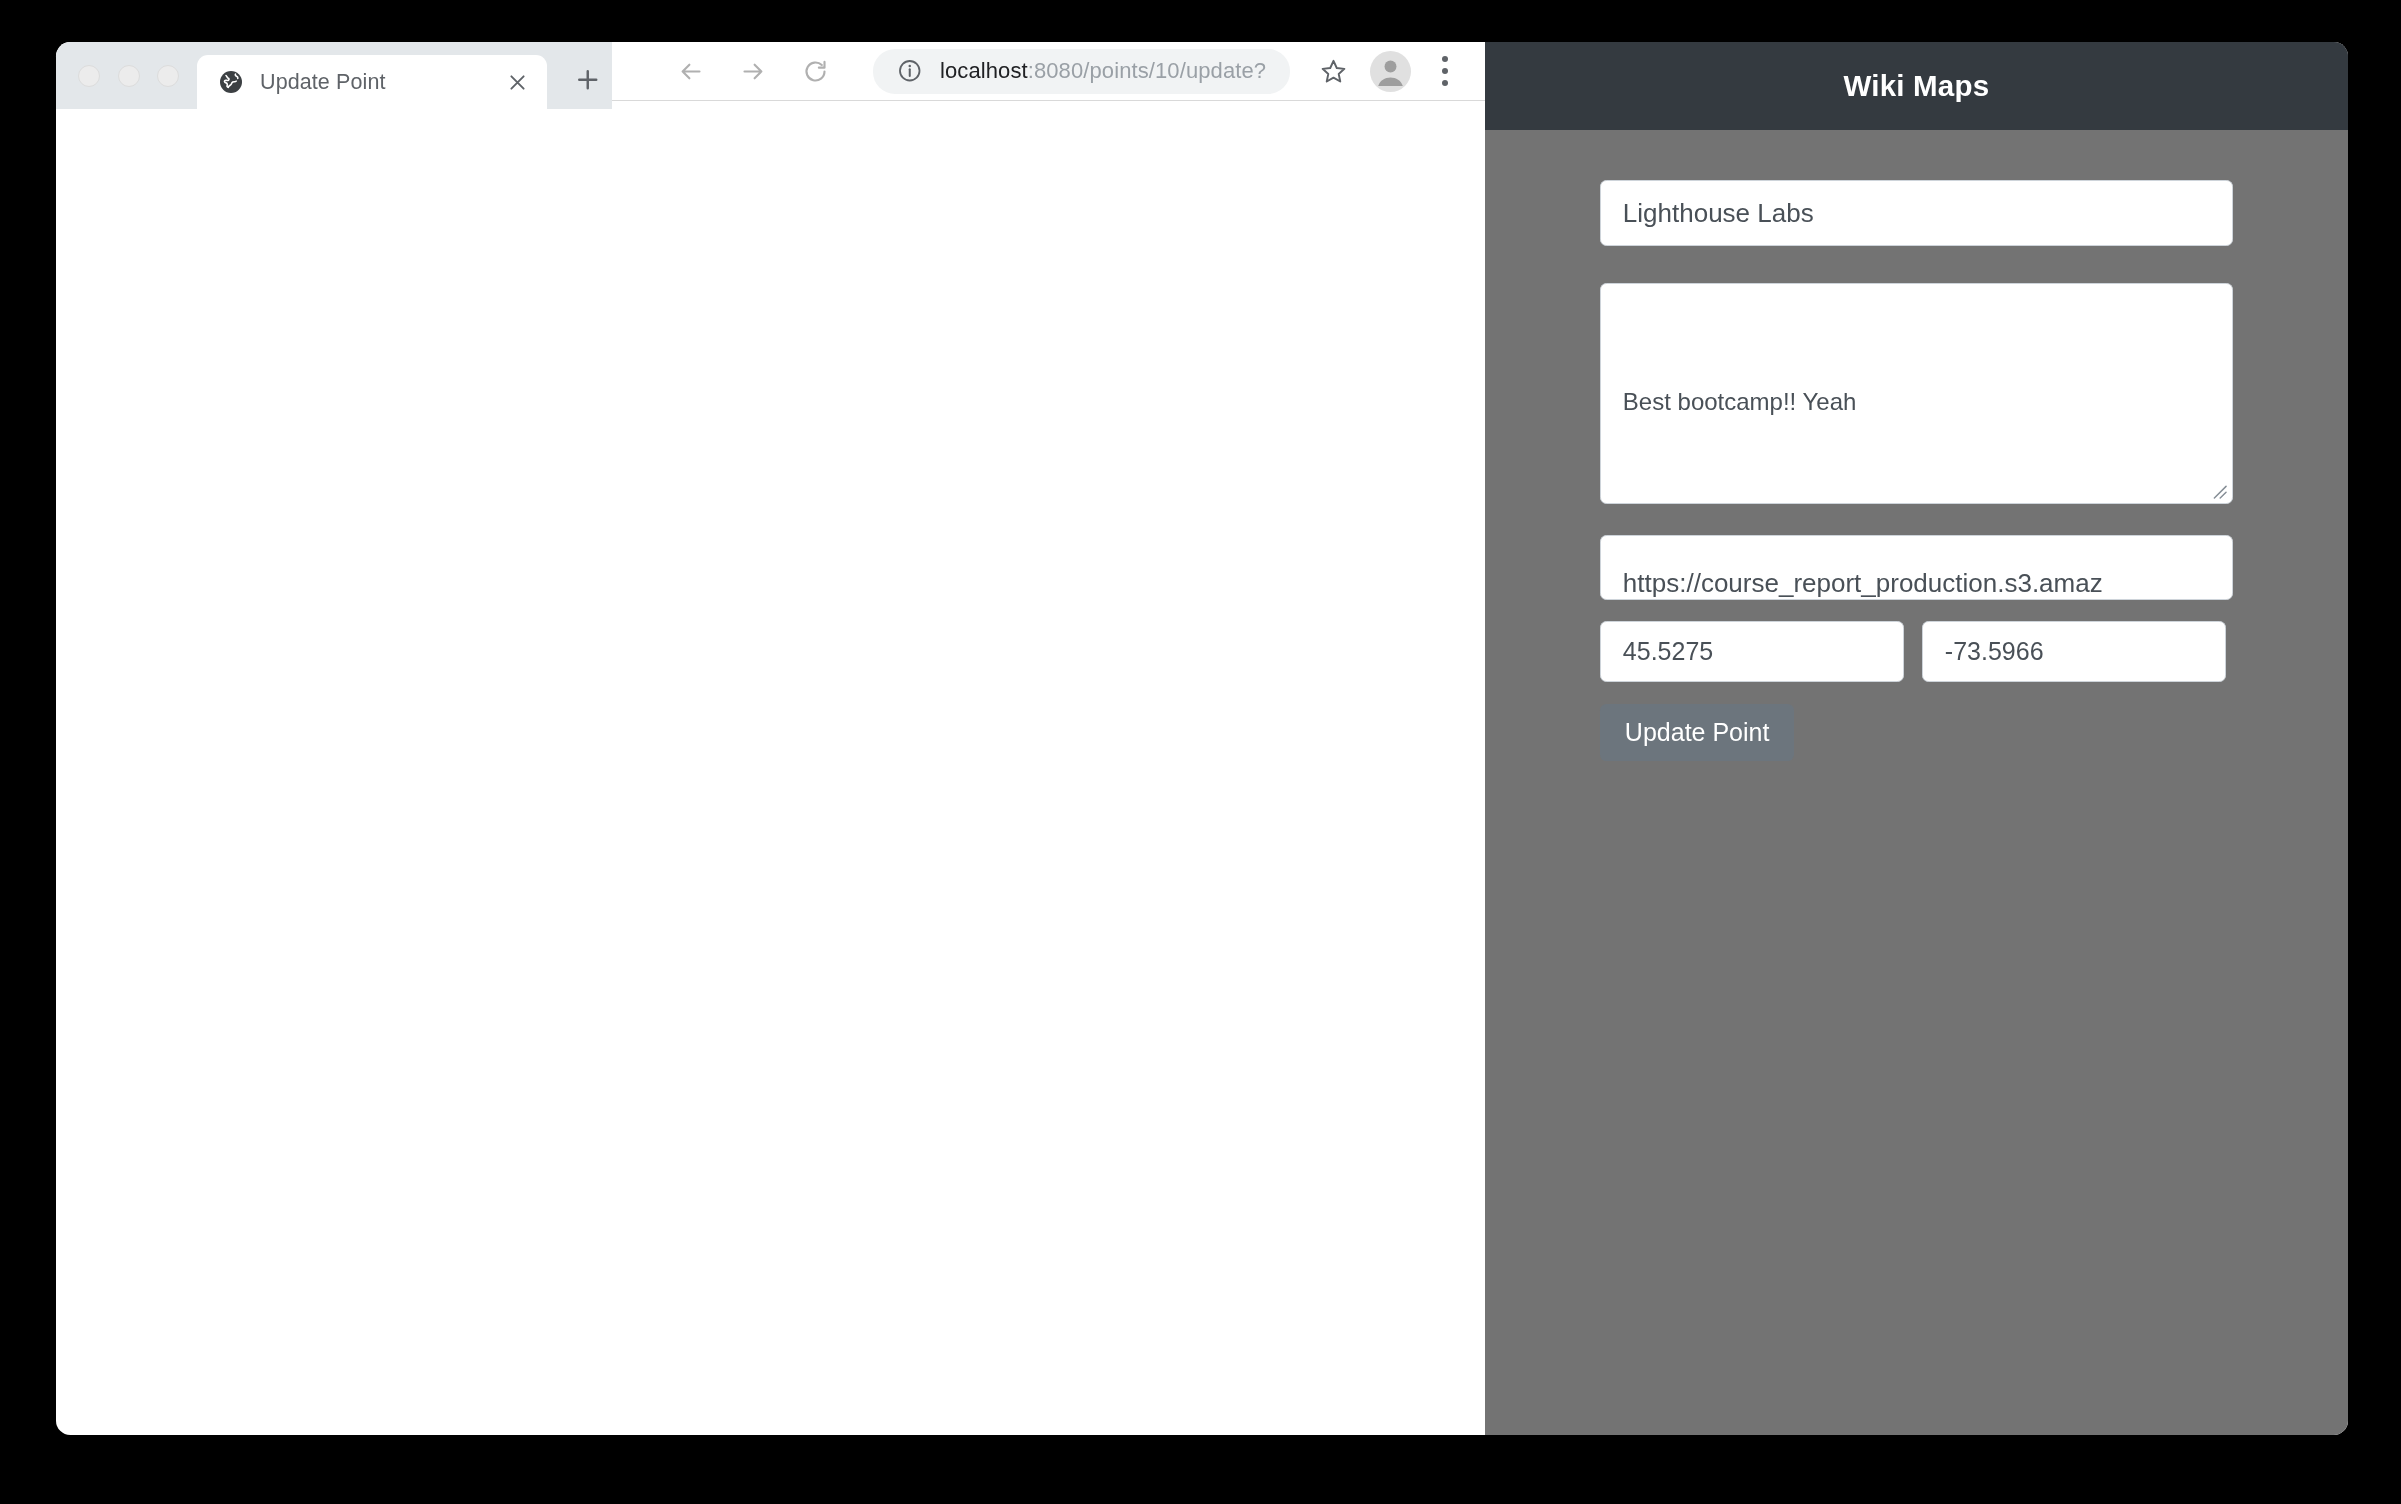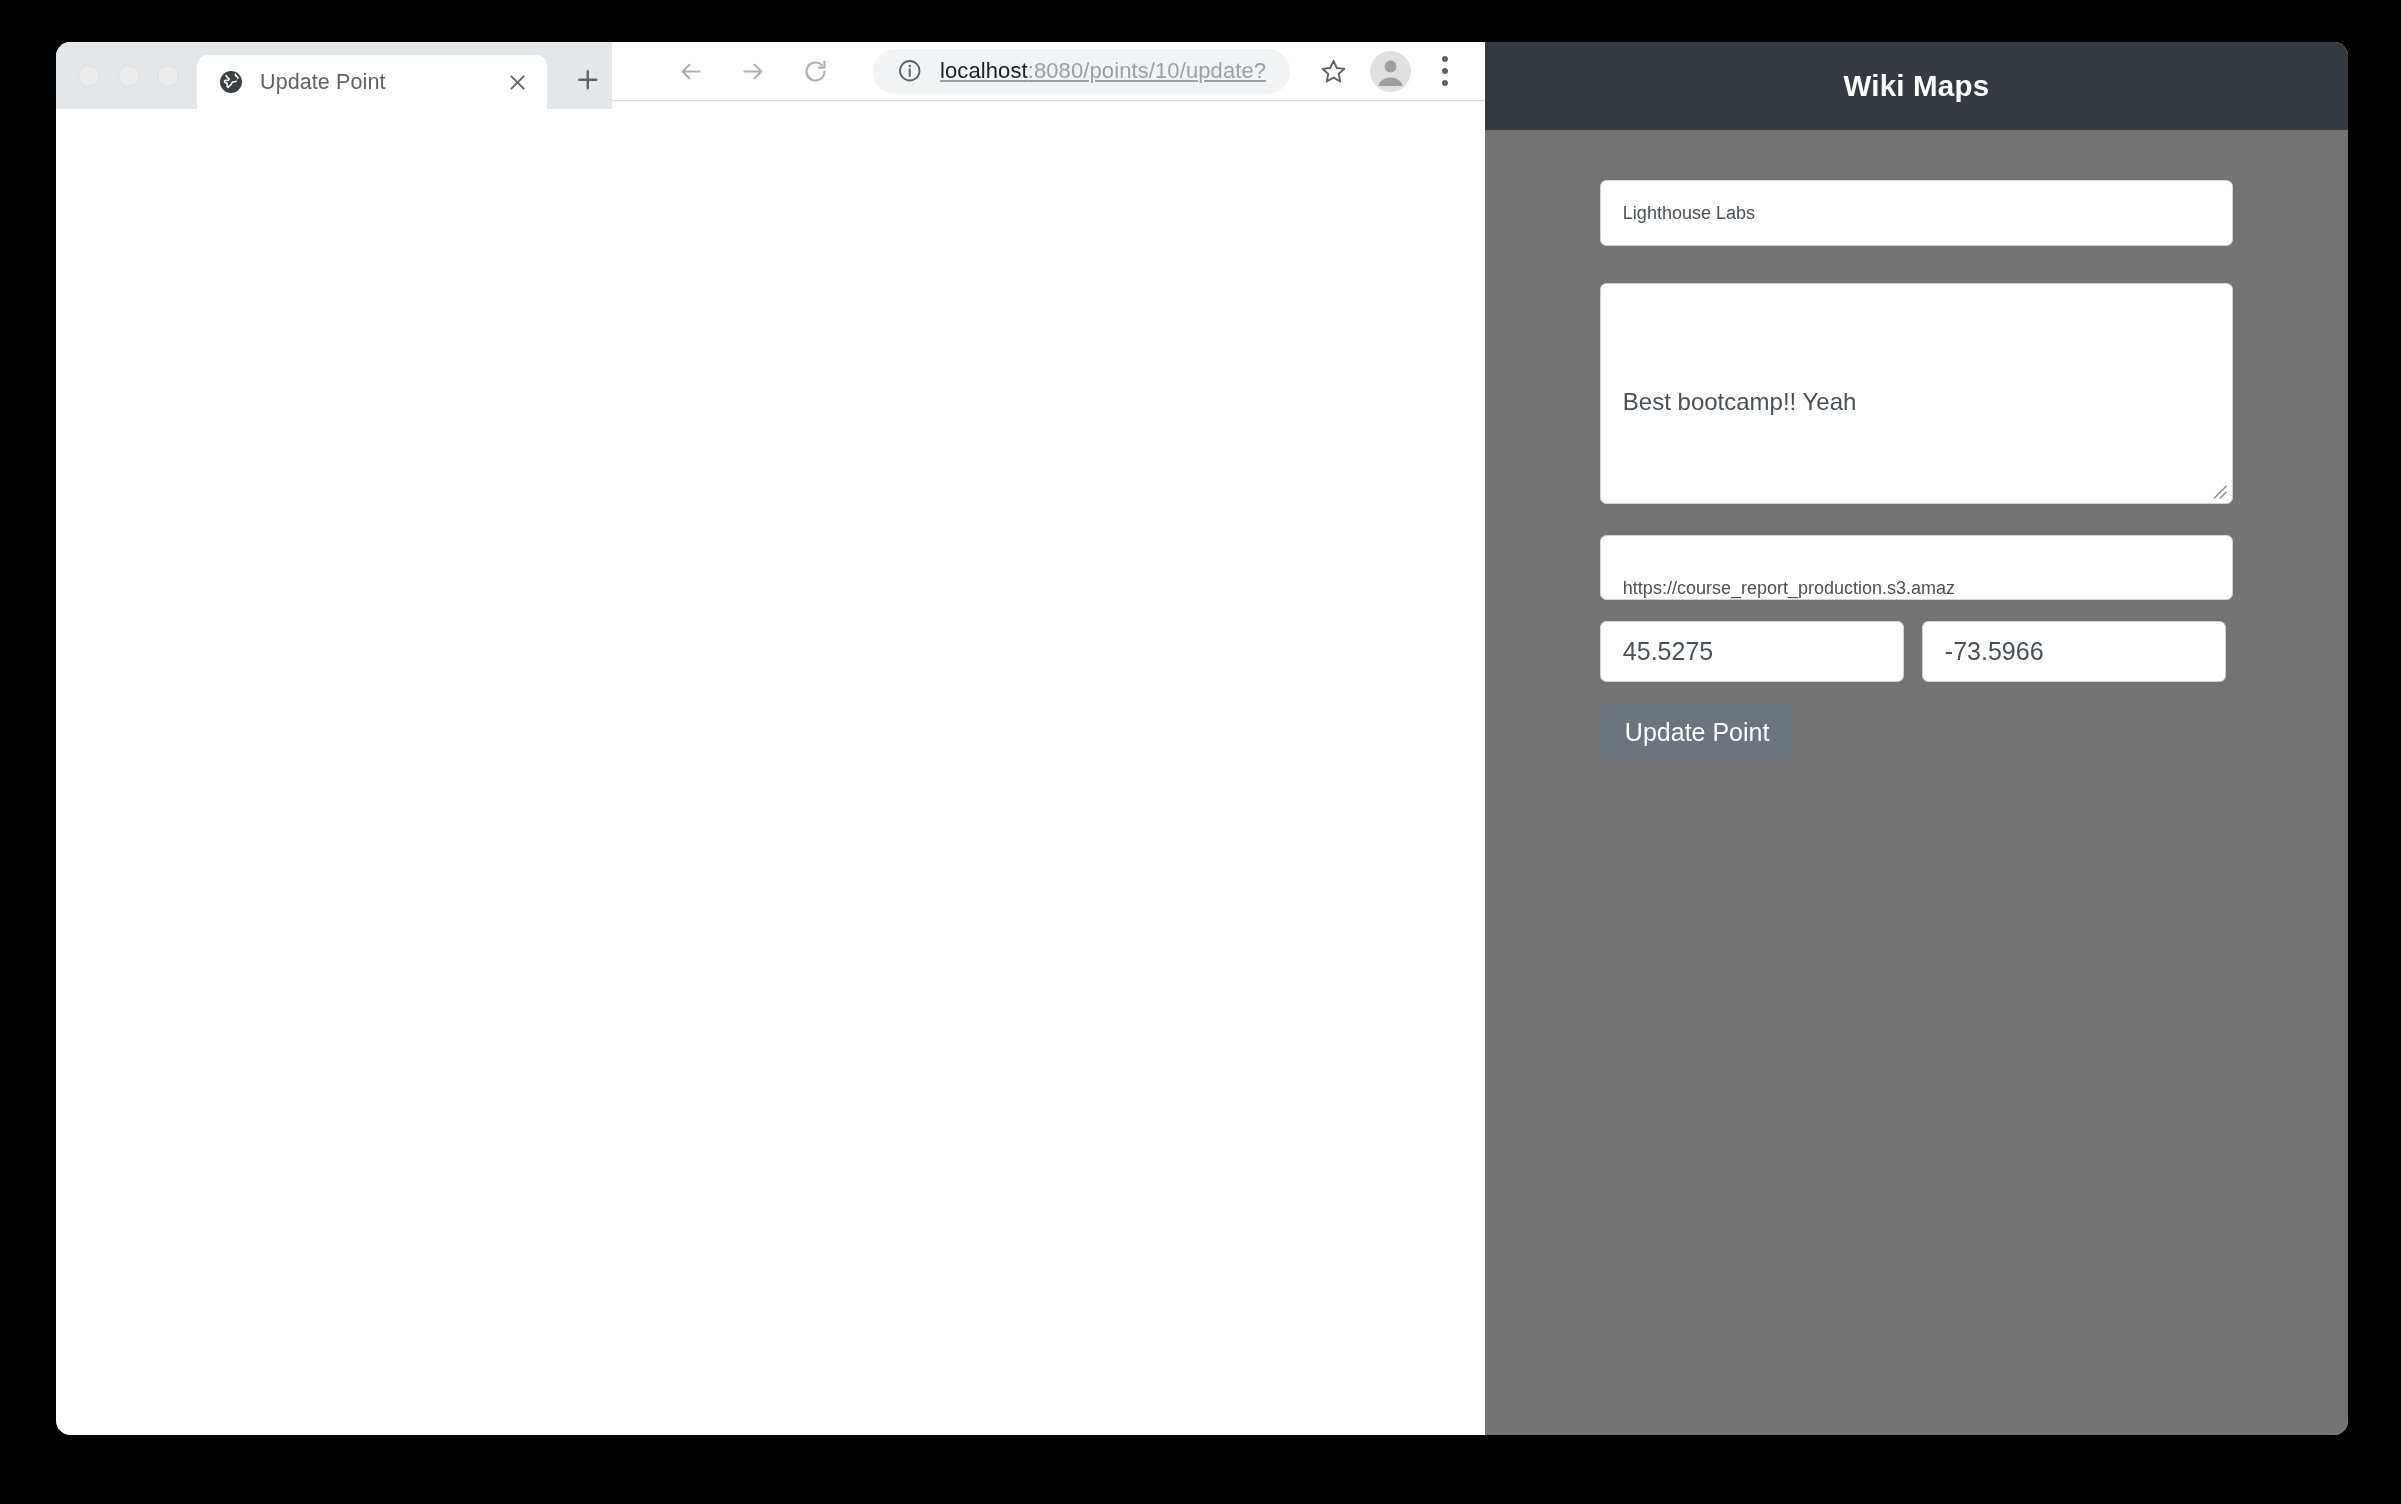--- a/index.html
+++ b/index.html
@@ -141,21 +141,20 @@
     flex: 0 0 auto;
     margin-right: 17.5px;
   }
   .url-text {
     font-size: 22px;
     color: #9aa0a6;
     white-space: nowrap;
     overflow: hidden;
     text-overflow: ellipsis;
     letter-spacing: 0.1px;
-    text-decoration: underline;
   }
   .url-host {
     color: #202124;
   }
   .star-btn {
     width: 45px;
     height: 45px;
     display: flex;
     align-items: center;
     justify-content: center;
@@ -218,21 +217,21 @@
   .form-column {
     width: 633px;
   }
 
   .field {
     width: 633px;
     border: 0.8px solid #ced4da;
     border-radius: 6.4px;
     background: #ffffff;
     font-family: "Liberation Sans", sans-serif;
-    font-size: 18px;
+    font-size: 26px;
     color: #495057;
     padding: 0 22px;
     display: flex;
     align-items: center;
     overflow: hidden;
     white-space: nowrap;
   }
   .field-title {
     height: 66px;
     margin-bottom: 37px;

